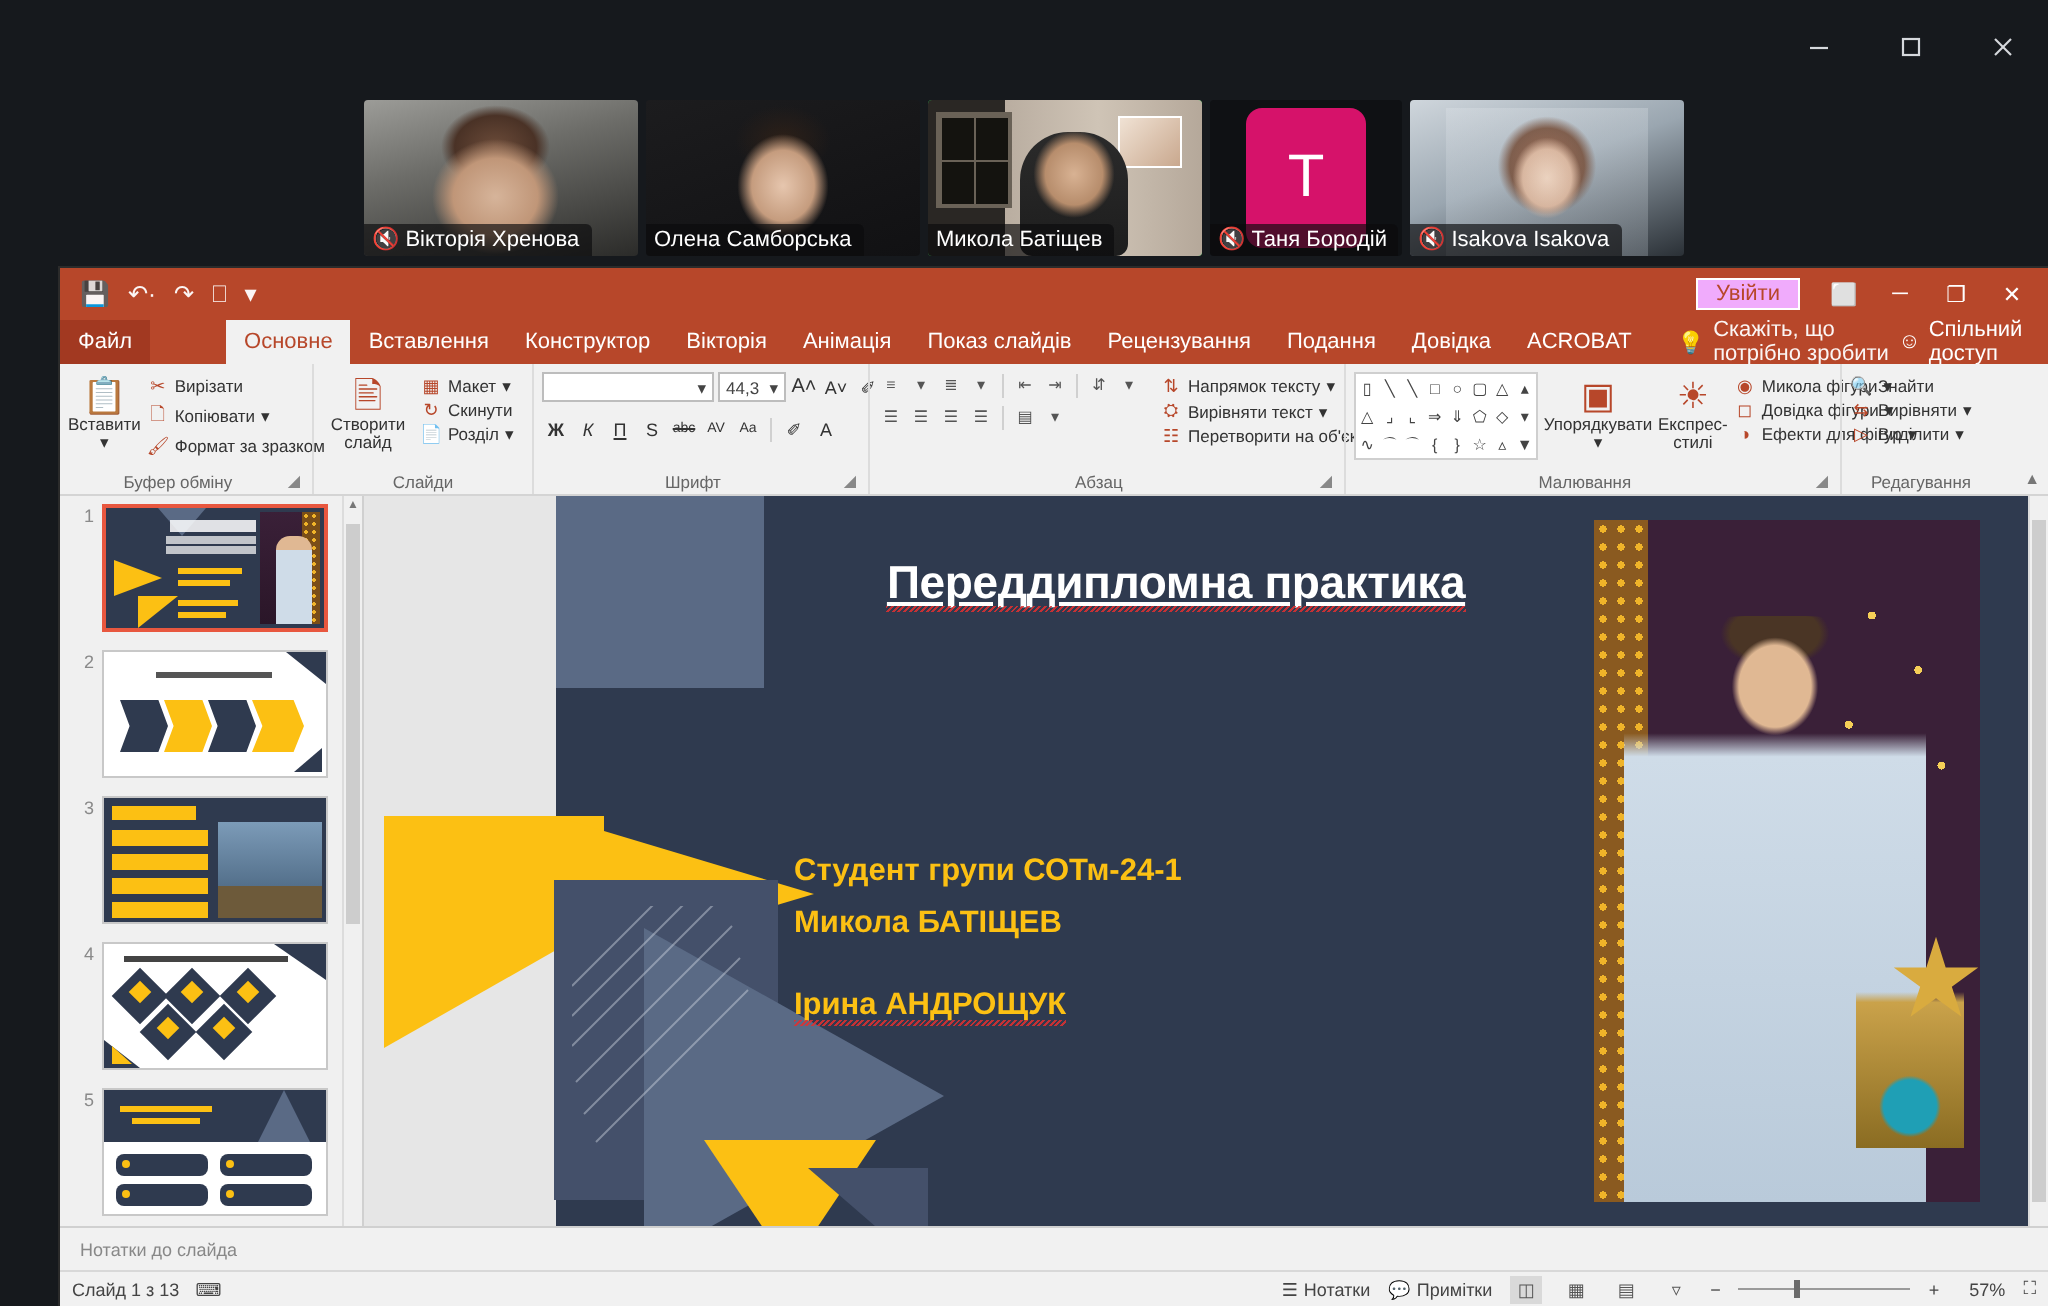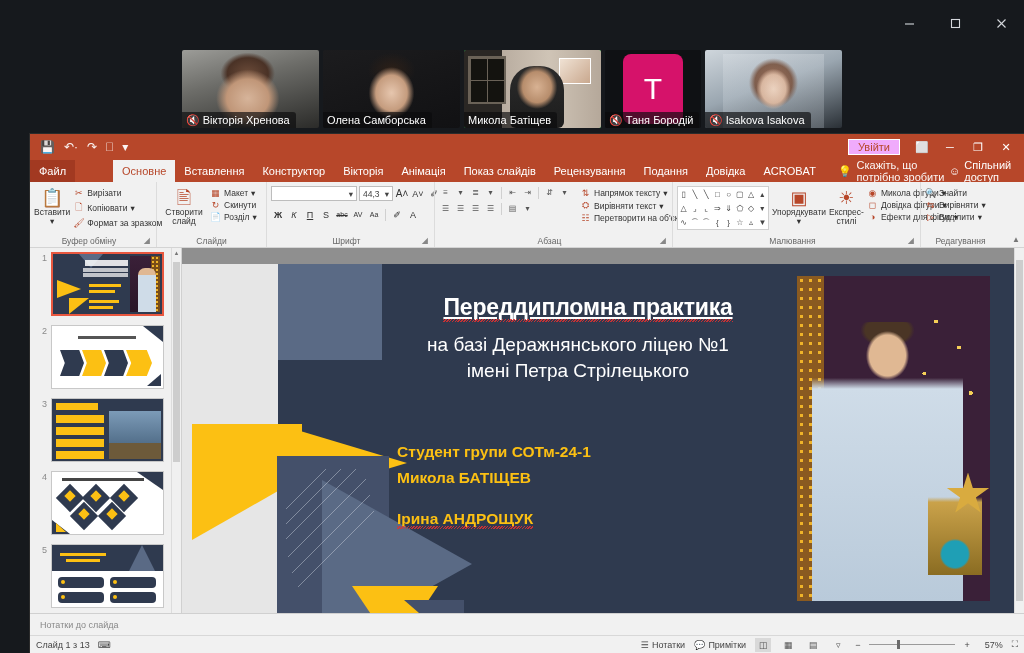--- a/index.html
+++ b/index.html
@@ -176,21 +176,21 @@
   .thumb { width:113px; height:64px; background:#fff; border:1px solid #c8c8c8; position:relative; overflow:hidden; }
   .thumb.sel { border:2px solid #e8573f; }
   .tscroll { position:absolute; right:0; top:0; bottom:0; width:10px; background:#f0f0f0; border-left:1px solid #dcdcdc; }
   .tscroll .thumbbar { position:absolute; left:1px; right:1px; top:14px; height:200px; background:#cdcdcd; }
   .tscroll .ar { position:absolute; left:0; right:0; text-align:center; font-size:6px; color:#777; }
 
   
   .slidepane { flex:1; background:#8f8f8f; position:relative; display:flex; flex-direction:column; min-width:0; }
   .slide-scroll-v { position:absolute; right:0; top:0; bottom:0; width:10px; background:#f0f0f0; border-left:1px solid #dcdcdc;}
   .slide-scroll-v .bar { position:absolute; left:1px; right:1px; top:12px; bottom:12px; background:#cdcdcd; }
-  .slidearea { flex:1; display:flex; align-items:stretch; justify-content:center; padding:16px 10px 0 0; min-height:0; }
+  .slidearea { flex:1; display:flex; align-items:stretch; justify-content:center; padding:0 10px 0 0; min-height:0; }
 
   .slide {
     width:100%; height:100%; background:#e6e6e6; position:relative; overflow:hidden;
   }
   .s-navy { position:absolute; background:#2f3a4f; }
   .s-yellow { position:absolute; background:#fcc013; }
   .s-steel { position:absolute; background:#5a6a85; }
   .s-slate { position:absolute; background:#44506a; }
 
   .slide-title {
@@ -738,24 +738,20 @@
           <div class="photo">
             <div class="beads"></div>
             <div class="person"></div>
             <div class="trophy"></div>
             <div class="star"></div>
           </div>
 
           <div class="slide-title">
             <span class="spell">Переддипломна практика</span>
           </div>
-          <div class="slide-sub">
-            <div>на базі Деражнянського ліцею №1</div>
-            <div>імені Петра Стрілецького</div>
-          </div>
           <div class="slide-block">
             <div>Студент групи СОТм-24-1</div>
             <div>Микола БАТІЩЕВ</div>
             <div class="gap"></div>
             <div>
               <span class="spell">Ірина АНДРОЩУК</span>
             </div>
           </div>
 
         </div>

